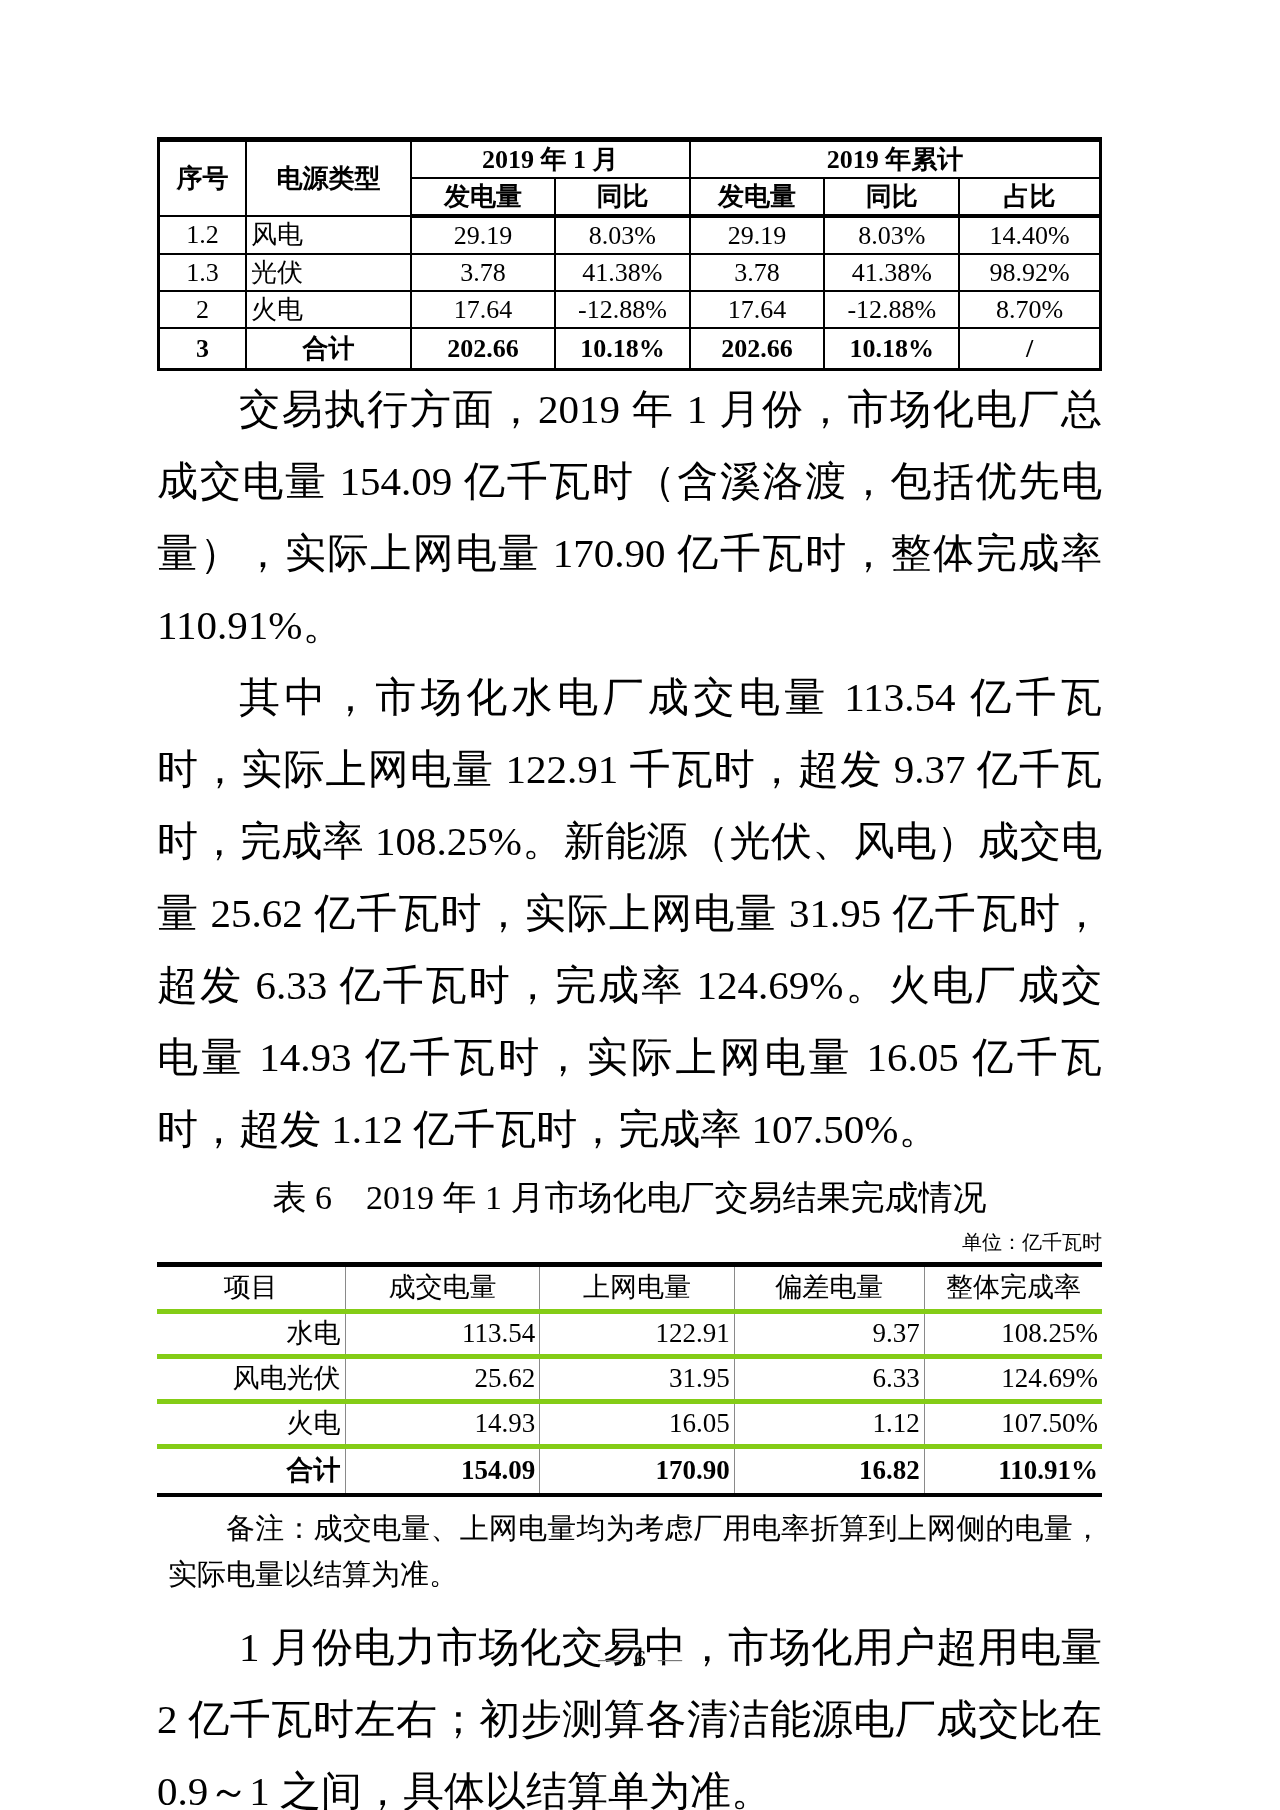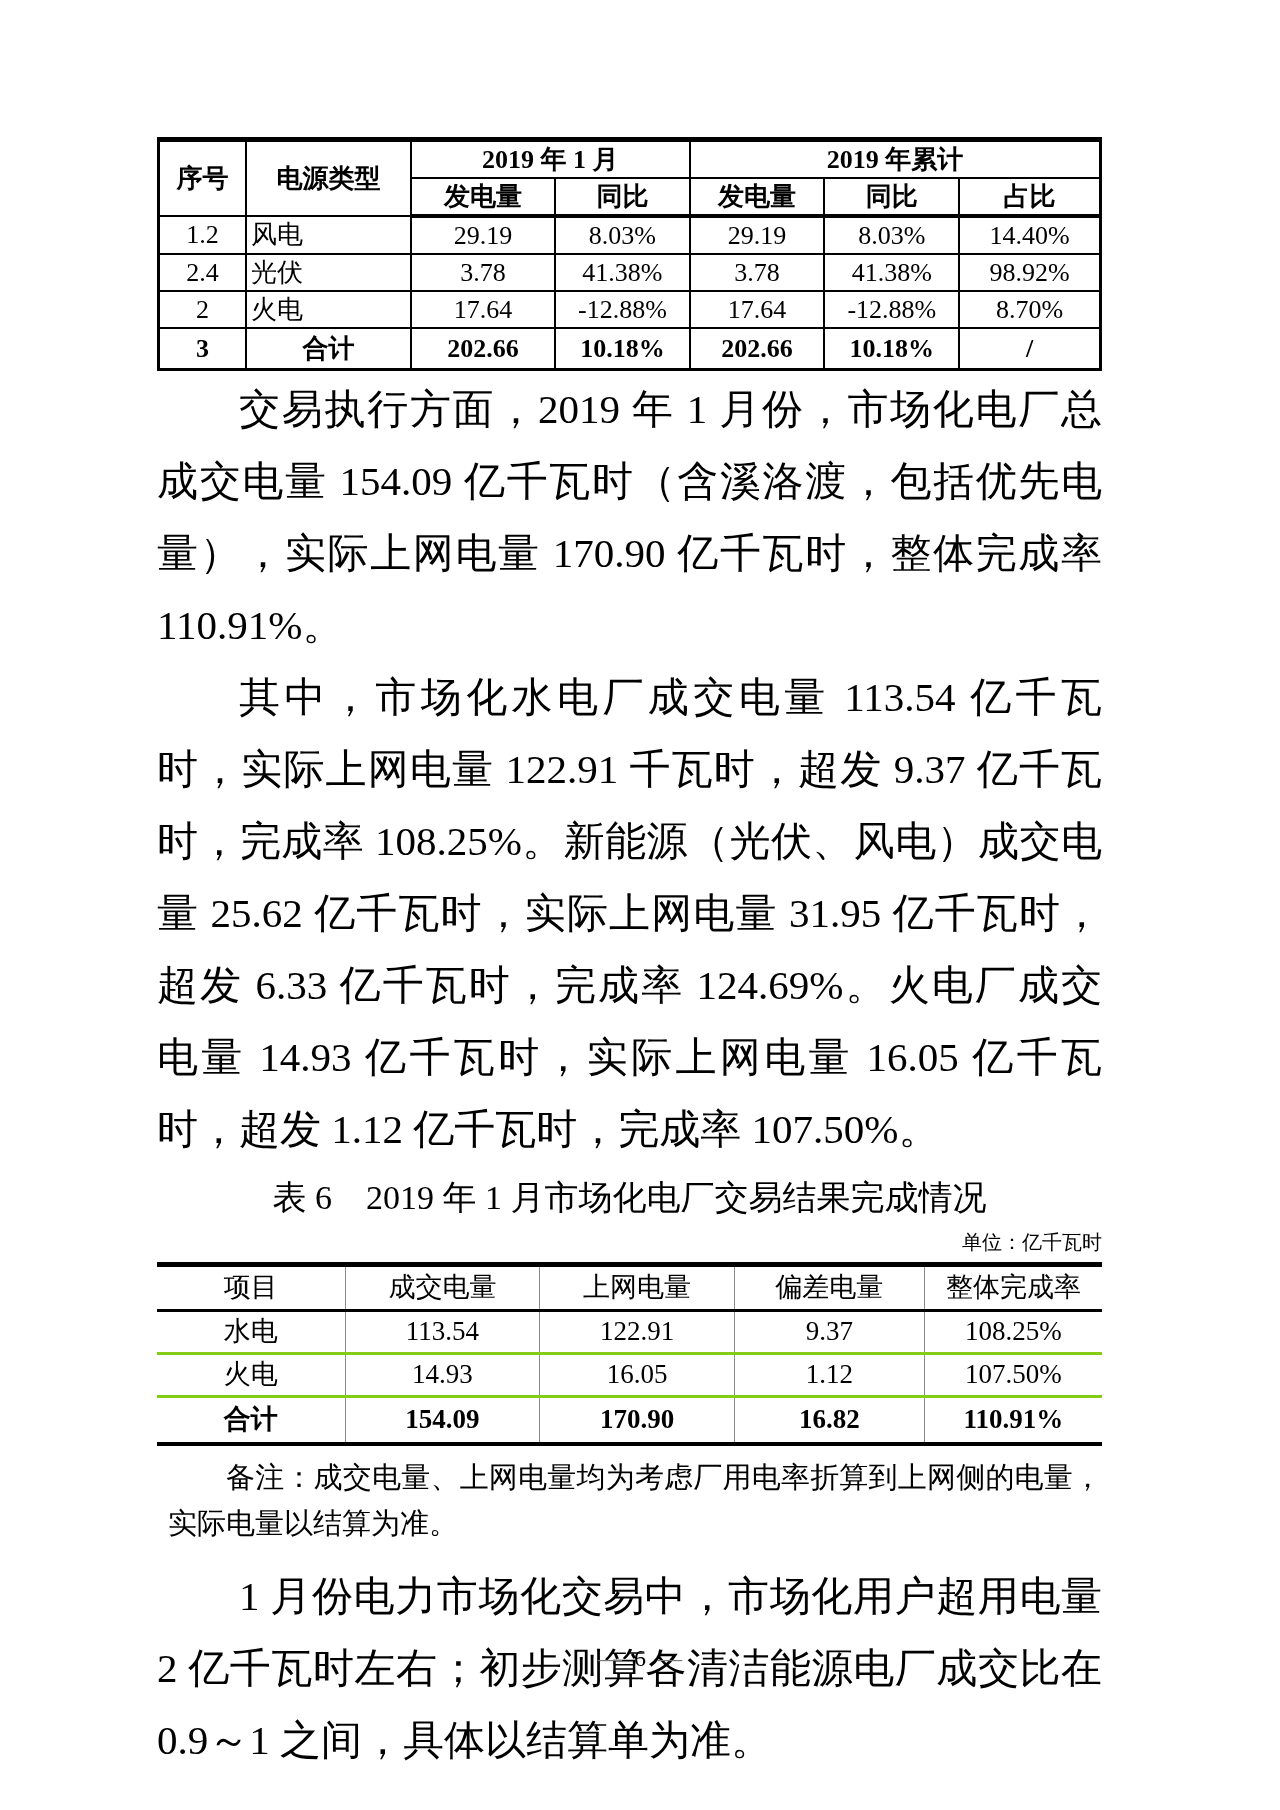--- a/index.html
+++ b/index.html
@@ -25,21 +25,21 @@
   .body-text p{margin:0;font-size:41px;line-height:72px;text-align:justify;text-indent:2em;}
 
   
   .caption{margin-top:10px;font-size:34px;text-align:center;}
   .unit{margin:8px 0 6px 0;font-size:20px;text-align:right;}
   table.trade{width:100%;border-collapse:collapse;border-top:5px solid #000;border-bottom:4px solid #000;font-size:27px;table-layout:fixed;}
   .trade th,.trade td{text-align:center;padding:2px 4px;height:36px;line-height:1.15;border-left:1px solid #8a8a8a;border-right:1px solid #8a8a8a;}
   .trade th:first-child,.trade td:first-child{border-left:none;}
   .trade th:last-child,.trade td:last-child{border-right:none;}
   .trade thead th{font-weight:normal;border-bottom:3px solid #000;height:38px;}
-  .trade tbody td{border-top:3px solid #84cc16;}
+  .trade tbody td{border-top:5px solid #84cc16;text-align:right;}
   .trade tr.row-total td{font-weight:bold;height:40px;}
 
   .note{margin-top:8px;font-size:29px;line-height:46px;text-align:justify;text-indent:2em;margin-left:11px;}
   .body-text.last p{margin-top:14px;}
 
   
   .footer{position:absolute;left:0;right:0;top:1645px;text-align:center;font-size:24px;}
   .footer .dash{color:#787878;margin:0 12px;}
 </style>
 </head>
@@ -76,21 +76,21 @@
       <tr>
         <td>1.2</td>
         <td class="type">风电</td>
         <td>29.19</td>
         <td>8.03%</td>
         <td>29.19</td>
         <td>8.03%</td>
         <td>14.40%</td>
       </tr>
       <tr>
-        <td>2.4</td>
+        <td>1.3</td>
         <td class="type">光伏</td>
         <td>3.78</td>
         <td>41.38%</td>
         <td>3.78</td>
         <td>41.38%</td>
         <td>98.92%</td>
       </tr>
       <tr>
         <td>2</td>
         <td class="type">火电</td>
@@ -139,20 +139,27 @@
     </thead>
     <tbody>
       <tr>
         <td>水电</td>
         <td>113.54</td>
         <td>122.91</td>
         <td>9.37</td>
         <td>108.25%</td>
       </tr>
       <tr>
+        <td>风电光伏</td>
+        <td>25.62</td>
+        <td>31.95</td>
+        <td>6.33</td>
+        <td>124.69%</td>
+      </tr>
+      <tr>
         <td>火电</td>
         <td>14.93</td>
         <td>16.05</td>
         <td>1.12</td>
         <td>107.50%</td>
       </tr>
       <tr class="row-total">
         <td>合计</td>
         <td>154.09</td>
         <td>170.90</td>

